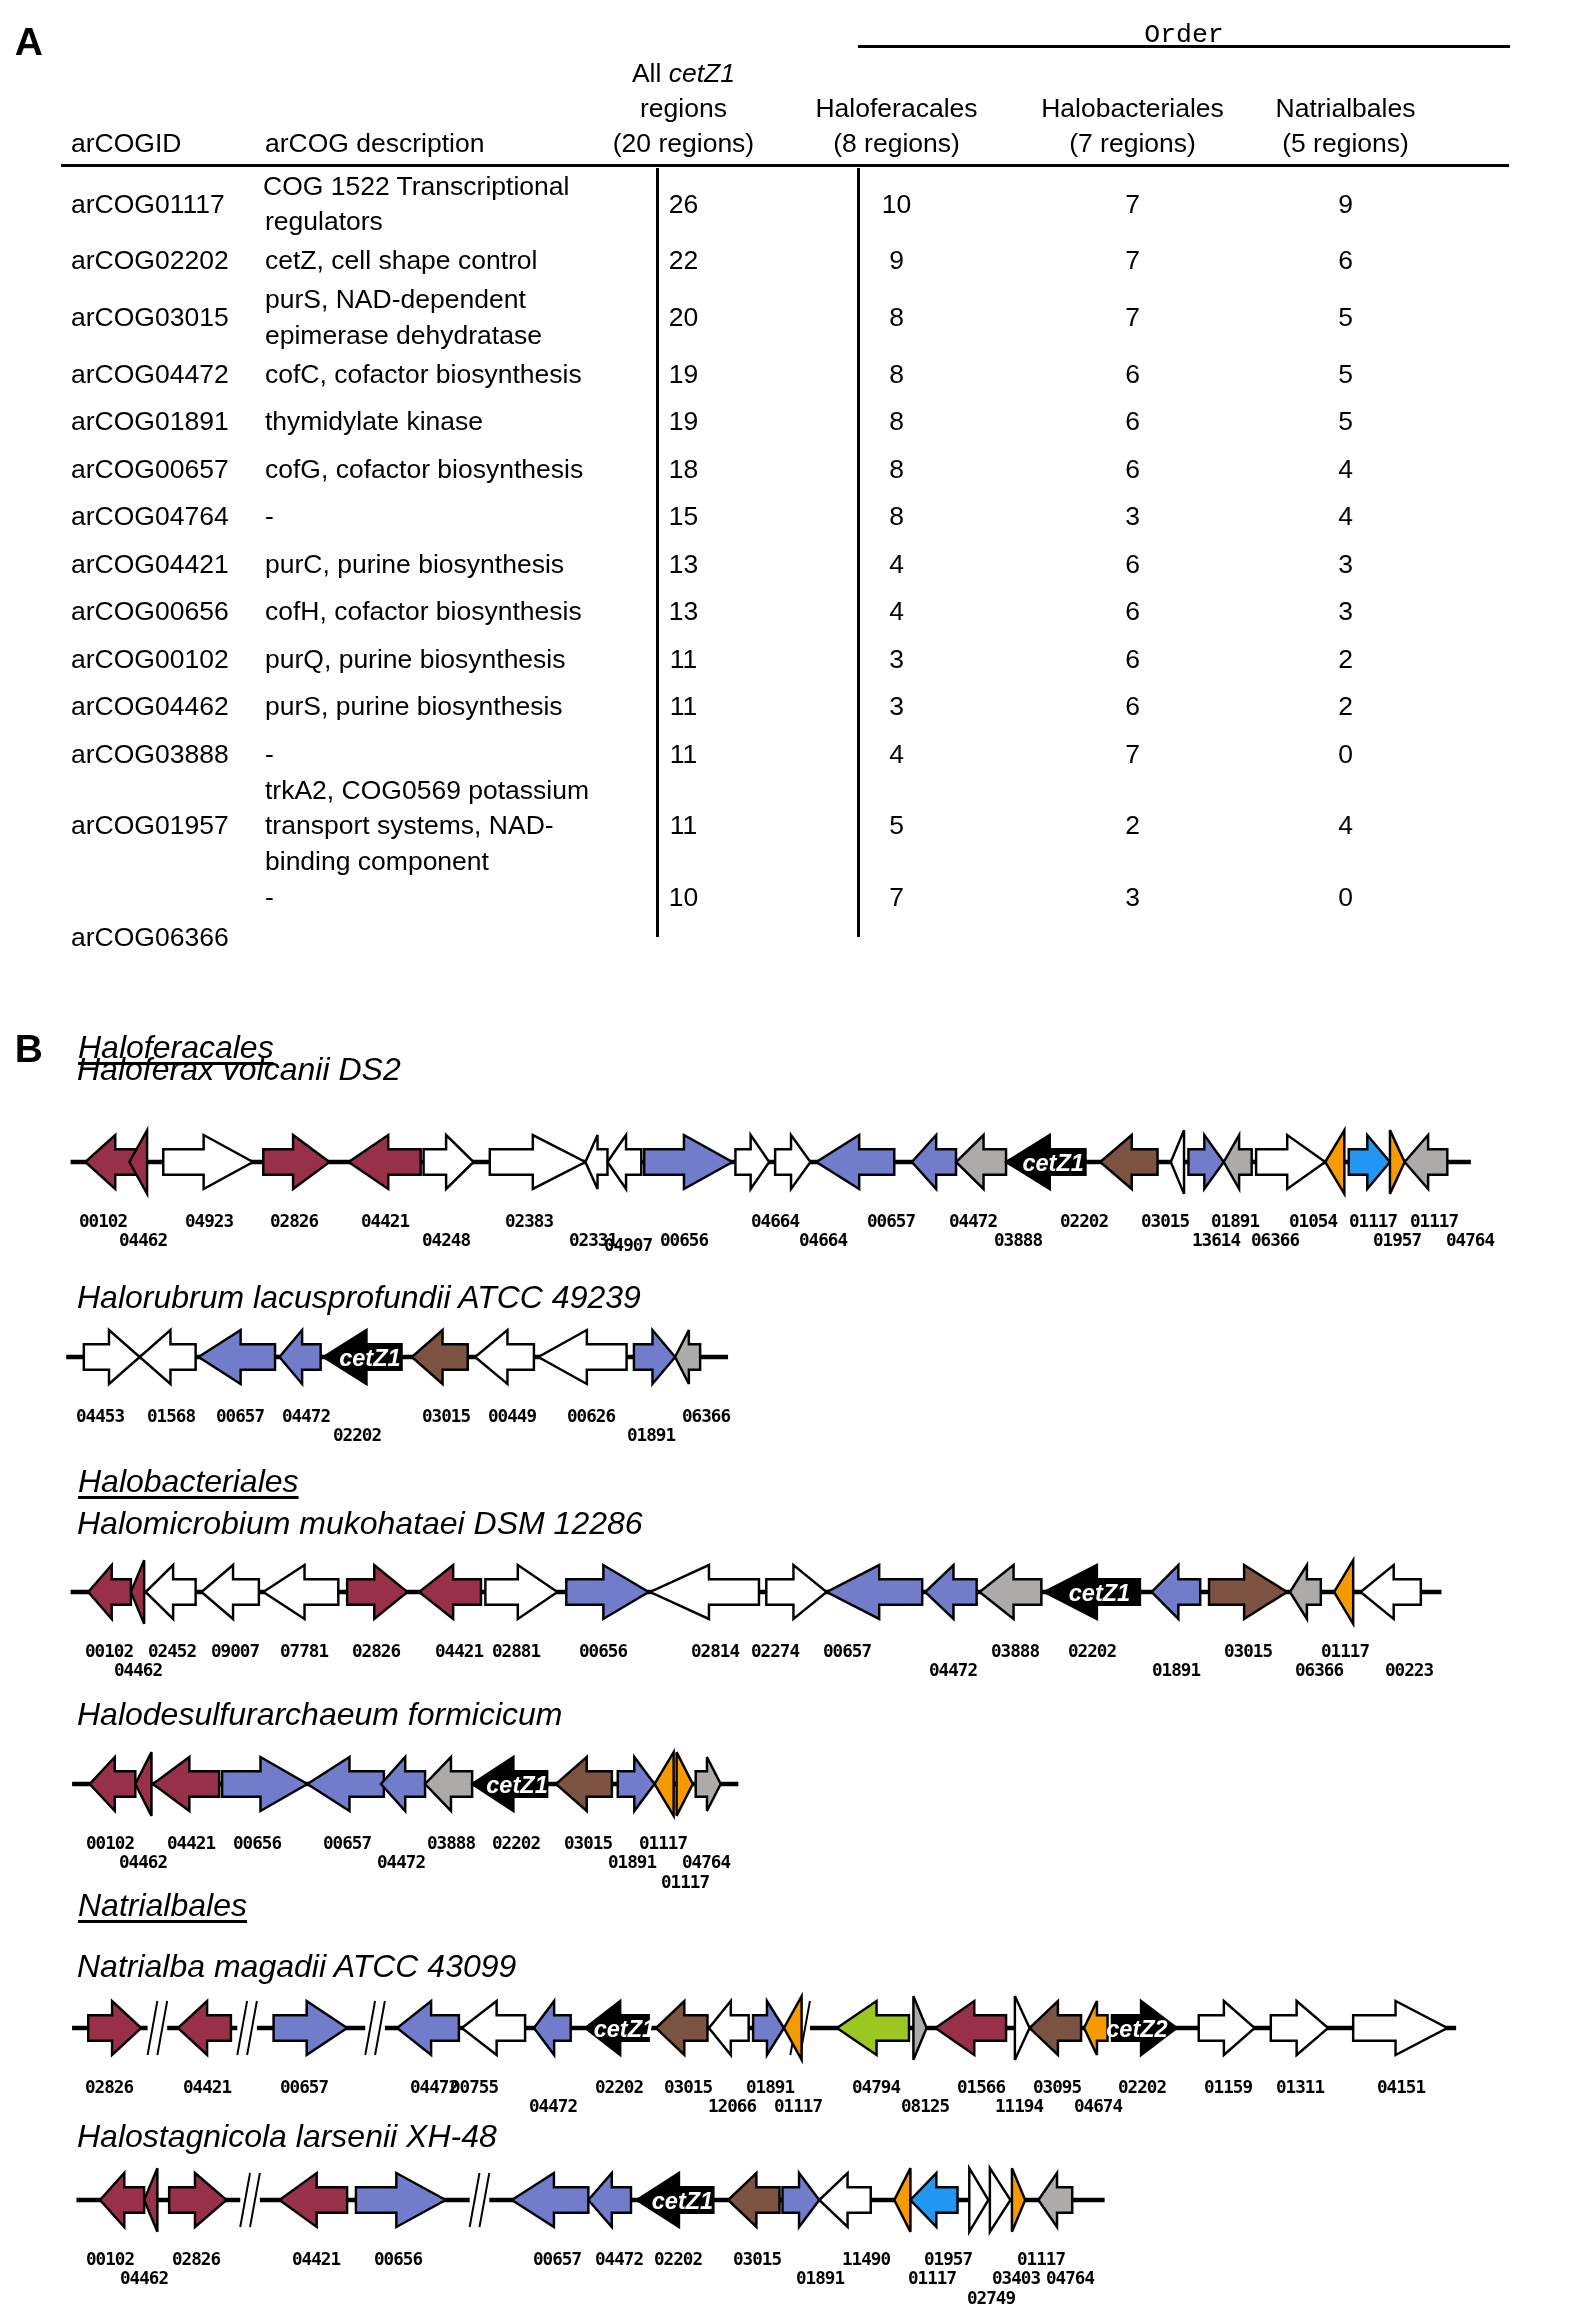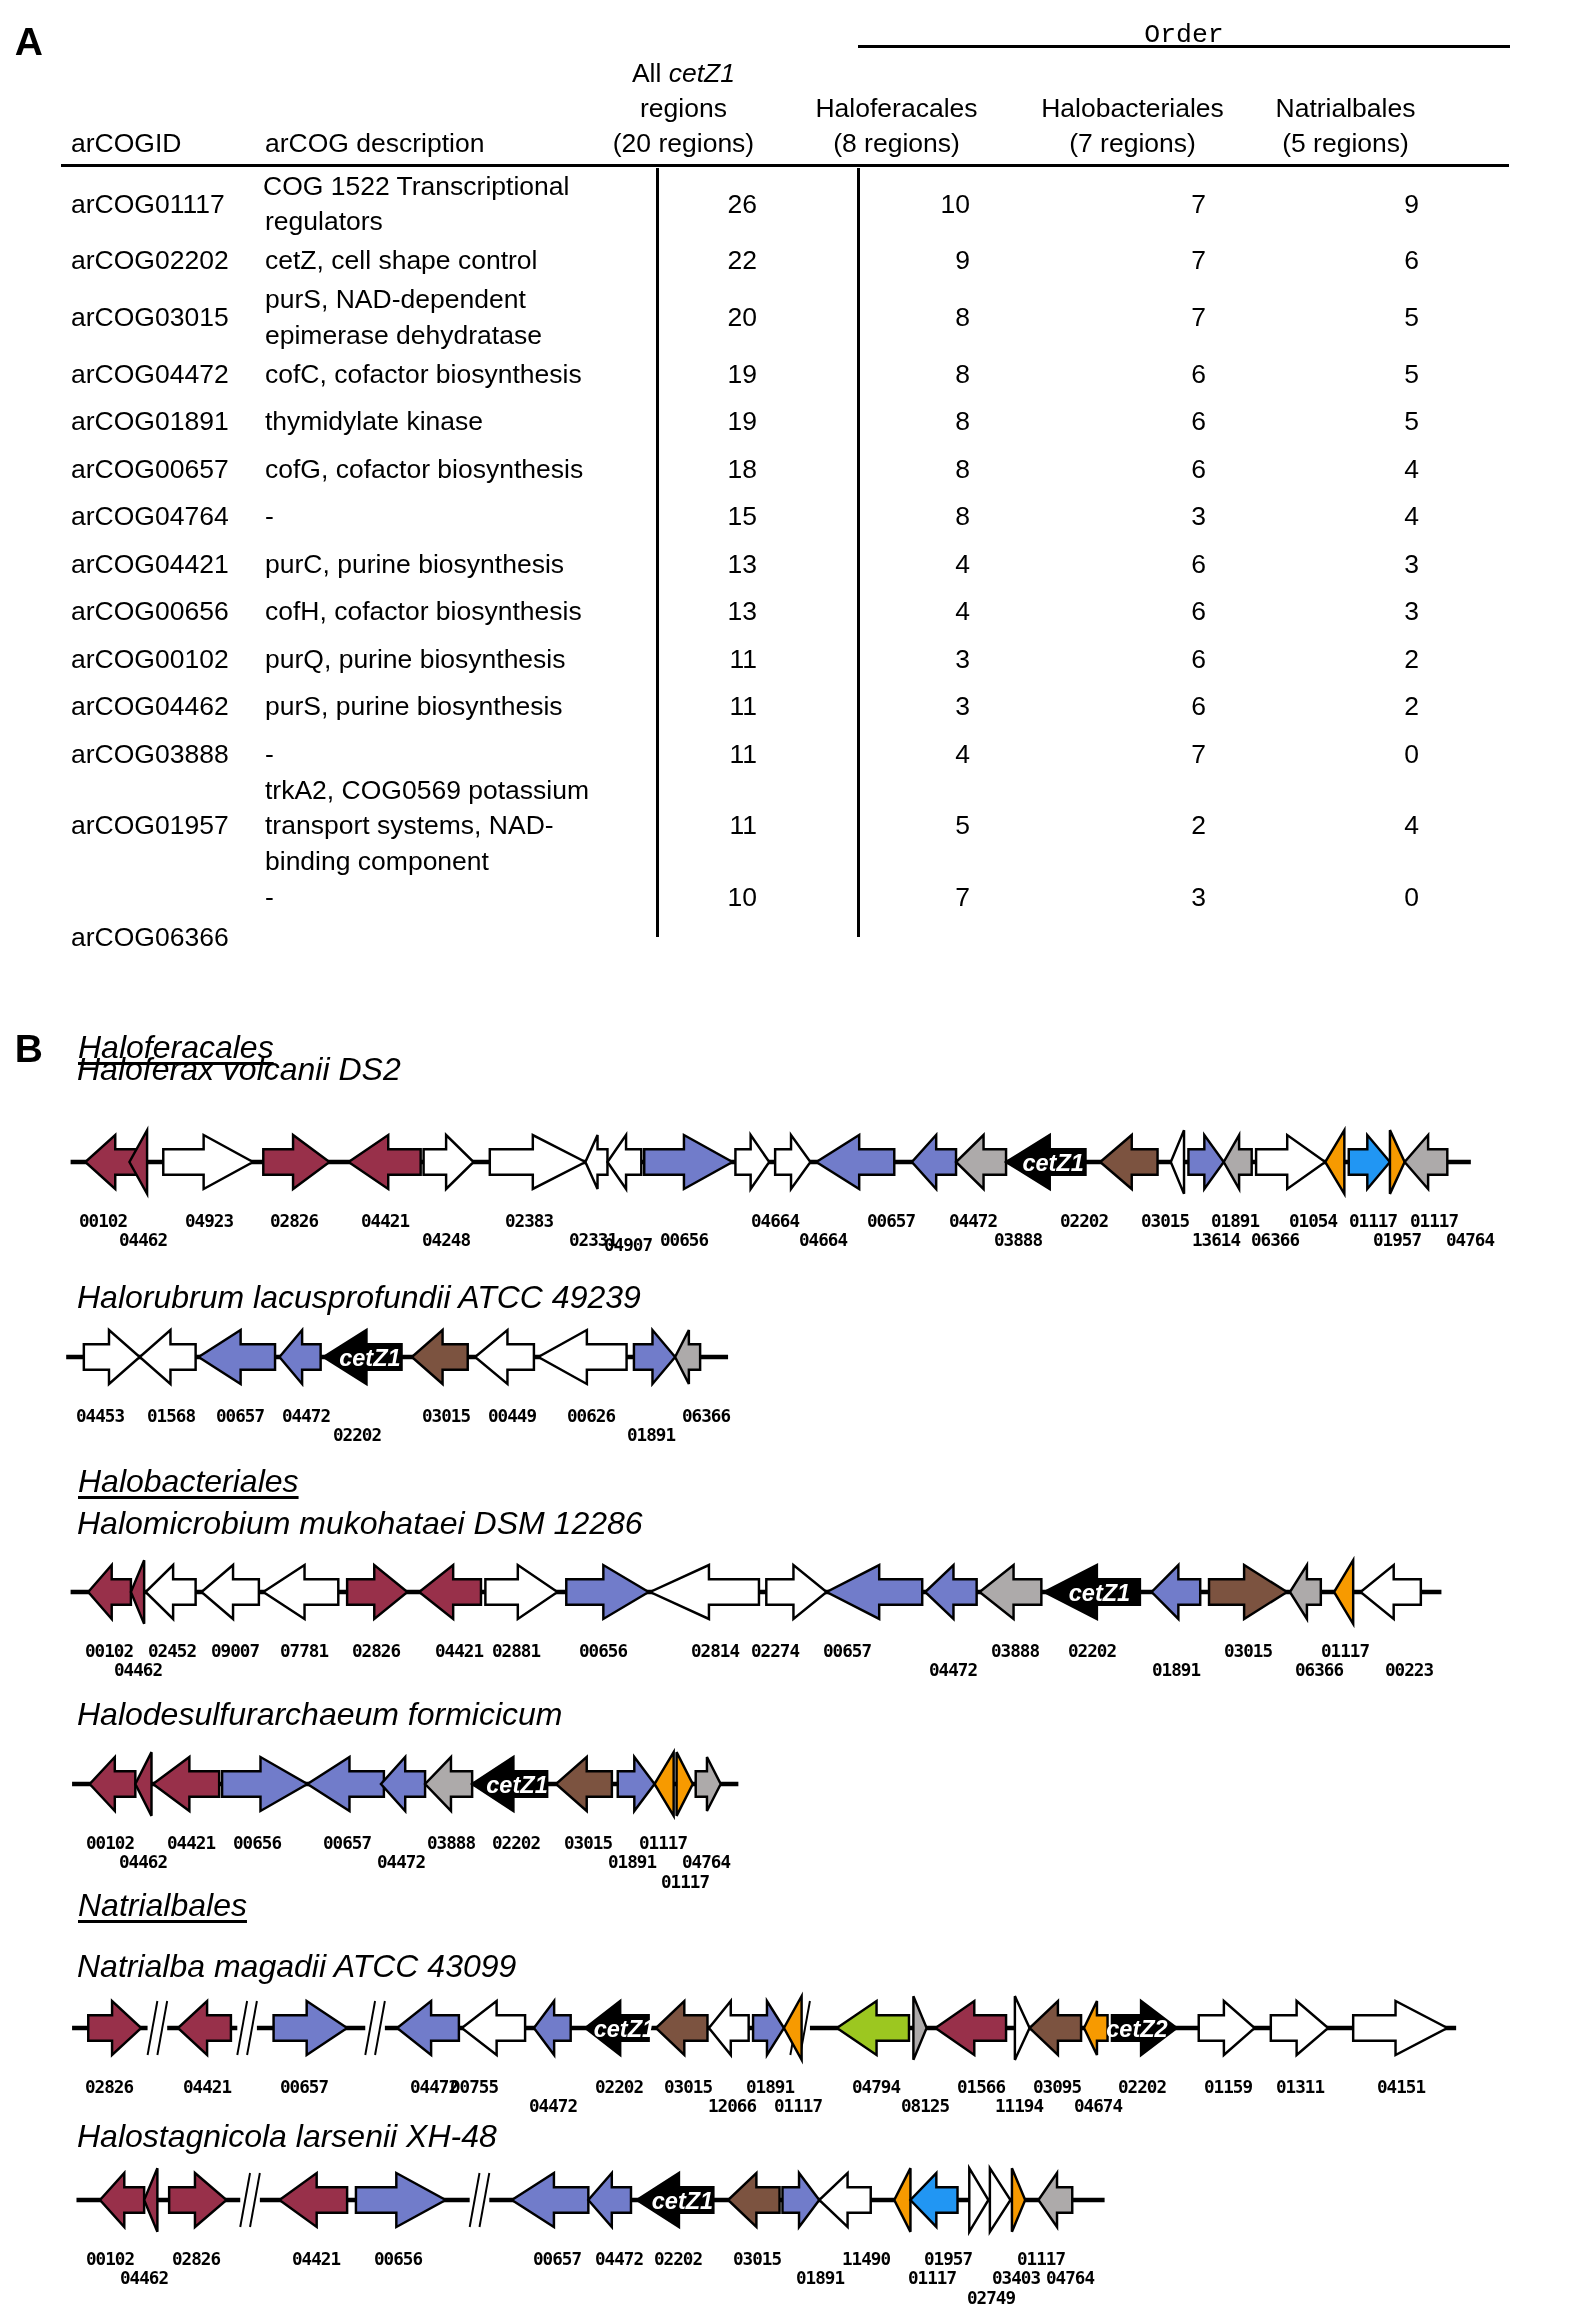--- a/index.html
+++ b/index.html
@@ -2,21 +2,21 @@
 <html style="font-size:7.8px"><head>
 <meta charset="utf-8">
 <style>
   html,body{margin:0;padding:0;background:#fff;}
   body{width:1589px;height:2307px;position:relative;font-family:"Liberation Sans",sans-serif;color:#000;overflow:hidden;}
   .panel-label{position:absolute;font-weight:bold;font-size:39px;font-family:"Liberation Sans",sans-serif;}
   .hdr{position:absolute;font-size:26.5px;line-height:35px;text-align:center;}
   .hdr.left{text-align:left;}
   .rule{position:absolute;background:#000;}
   .cell{position:absolute;font-size:26.5px;line-height:35px;}
-  .cell.num{text-align:right;width:147px;}
+  .cell.num{text-align:center;width:147px;}
   .vline{position:absolute;width:2.5px;background:#000;}
   
   .order-title{position:absolute;font-size:32px;font-style:italic;text-decoration:underline;text-underline-offset:3.9px;}
   .species{position:absolute;font-size:32px;font-style:italic;}
   .track{position:absolute;left:0;width:1589px;}
   .track svg{position:absolute;left:0;top:0;overflow:visible;}
   .glabel{position:absolute;font-family:"DejaVu Sans Mono","Liberation Mono",monospace;font-size:17.6px;font-weight:bold;letter-spacing:-1px;transform:translateX(-50%);white-space:nowrap;}
 </style>
 </head>
 <body>

